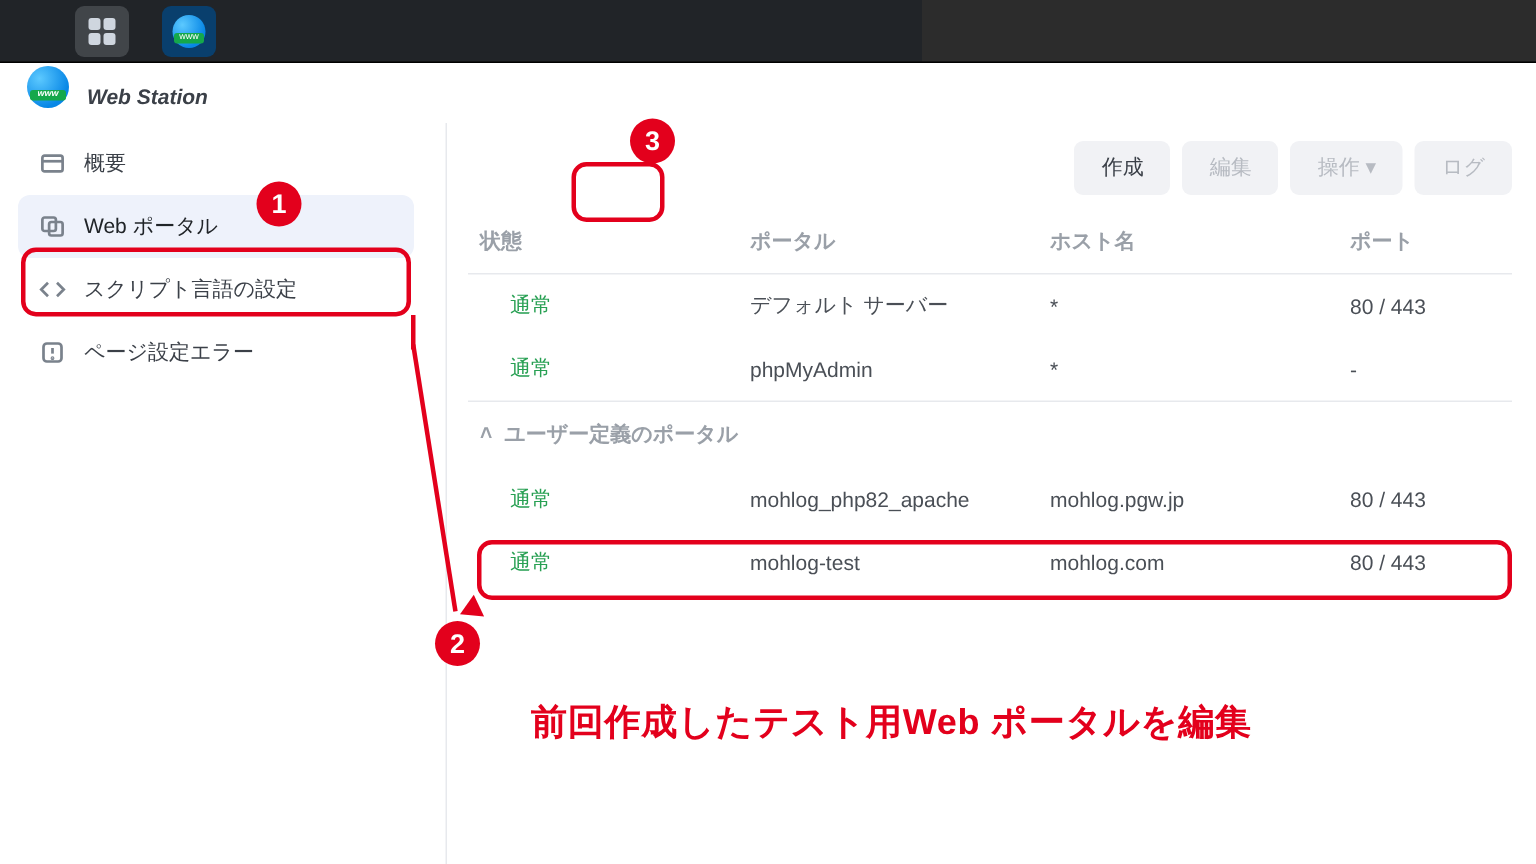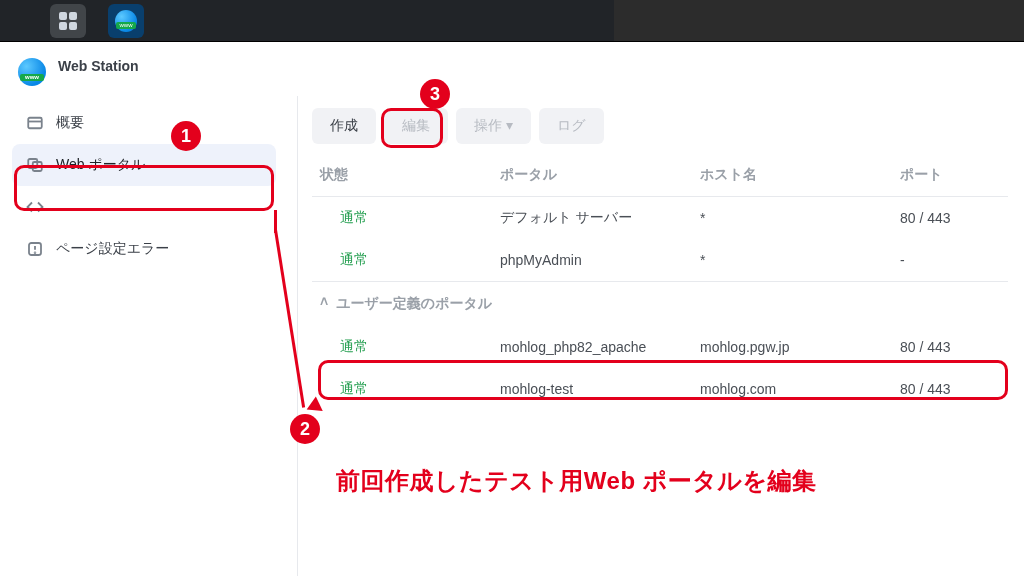--- a/index.html
+++ b/index.html
@@ -23,37 +23,37 @@
   .dots { display: grid; grid-template-columns: 8px 8px; grid-template-rows: 8px 8px; gap: 2px;}
   .dots span { background:#cfd6df; border-radius:2px;}
   .www-icon { position:relative; width:22px; height:22px; border-radius:50%;
     background: radial-gradient(circle at 30% 30%, #5cc9ff, #0887e6 70%); }
   .www-icon::after{content:"www"; position:absolute; left:1px; right:1px; bottom:3px;
     background:#15a84b; color:#fff; font-size:6px; text-align:center; border-radius:2px;
     line-height:7px;}
   .gap{ flex:1;}
   .main-area{ position:absolute; top:42px; left:0; right:0; bottom:0;
     background:#fff; display:flex; flex-direction:column;}
-  .app-header{ display:flex; align-items:flex-start; gap:12px;
-    padding:16px 18px 10px; font-weight:700; color:#3b4048;}
+  .app-header{ display:flex; align-items:flex-end; gap:12px;
+    padding:2px 18px 10px; font-weight:700; color:#3b4048;font-style:italic;}
   .app-header .logo{ width:28px; height:28px; border-radius:50%;
     background: radial-gradient(circle at 30% 30%, #5cc9ff, #0887e6 70%);
     position:relative;}
   .app-header .logo::after{content:"www"; position:absolute; left:2px; right:2px; bottom:5px;
     background:#15a84b; color:#fff; font-size:6px; text-align:center; border-radius:2px;
     line-height:7px;}
   .body-row{ display:flex; flex:1; position:relative;}
   .sidebar{ width:288px; padding:6px 12px; }
   .side-item{ display:flex; align-items:flex-start; gap:12px;
     padding:12px 14px; border-radius:8px; color:#3b4048; cursor:pointer;}
   .side-item.active{ background:#eef2fb; color:#202428;}
   .side-item .ic{ width:18px; height:18px; display:flex; align-items:center; justify-content:center; color:#7a828c;}
   .sep-line{ position:absolute; left:297px; top:0; bottom:0; width:1px; background:#e7e9ed;}
   .content{ flex:1; padding:6px 16px 0 24px; position:relative; min-width:0;}
-  .toolbar{ display:flex; gap:8px; padding:6px 0 12px;}
+  .toolbar{ display:flex; gap:8px; padding:6px 0 12px;justify-content:flex-end;}
   .tbtn{ background:#f1f2f5; color:#3b4048; border:none;
     padding:9px 18px; border-radius:6px; font-size:14px; cursor:pointer;}
   .tbtn.muted{ color:#b7bbc2;}
   .table{ width:100%; border-collapse:collapse;}
   .thead td{ color:#9aa0a8; text-align:left; padding:10px 8px 12px;
     border-bottom:1px solid #e7e9ed; font-weight:700;}
   .group td{ color:#9aa0a8; padding:13px 8px; font-weight:700;}
   .caret{ display:inline-block; transform:translateY(-1px); margin-right:8px; color:#9aa0a8;}
   .row td{ padding:12px 8px; color:#4a4f56;}
   .row.bb td{ border-bottom:1px solid #e7e9ed;}
@@ -116,20 +116,21 @@
         </span>
         <span>Web ポータル</span>
       </div>
       <div class="side-item">
         <span class="ic">
           <svg viewBox="0 0 24 24" fill="none" stroke="currentColor" stroke-width="2.4">
               <polyline points="8 6 2 12 8 18"></polyline>
               <polyline points="16 6 22 12 16 18"></polyline>
             </svg>
         </span>
+        <span>スクリプト言語の設定</span>
       </div>
       <div class="side-item">
         <span class="ic">
           <svg viewBox="0 0 24 24" fill="none" stroke="currentColor" stroke-width="2.4">
               <rect x="4" y="4" width="16" height="16" rx="3"></rect>
               <line x1="12" y1="8" x2="12" y2="13"></line>
               <circle cx="12" cy="17" r="0.5" fill="currentColor"></circle>
             </svg>
         </span>
         <span>ページ設定エラー</span>
@@ -196,13 +197,13 @@
 <div class="annot-box" style="left:381px; top:108px; width:62px; height:40px;"></div>
 
 <div class="annot-box" style="left:318px; top:360px; width:690px; height:40px;"></div>
 
 <div class="annot-line" style="left:274px; top:210px; width:3px; height:23px;"></div>
 <div class="annot-line" style="left:274px; top:230px; width:3px; height:180px; transform-origin:top left; transform:rotate(-9deg);"></div>
 <div class="annot-arrowhead" style="left:309px; top:400px; border-left:8px solid transparent; border-right:8px solid transparent; border-top:14px solid #e3001c; transform:rotate(-55deg);"></div>
 
 <div class="annot-num" style="left:290px; top:414px;">2</div>
 
-<div class="caption" style="left:336px; top:465px;">前回作成したテスト用Web ポータルを編集</div>
+<div class="caption" style="left:354px; top:465px;">前回作成したテスト用Web ポータルを編集</div>
 
 </body></html>

